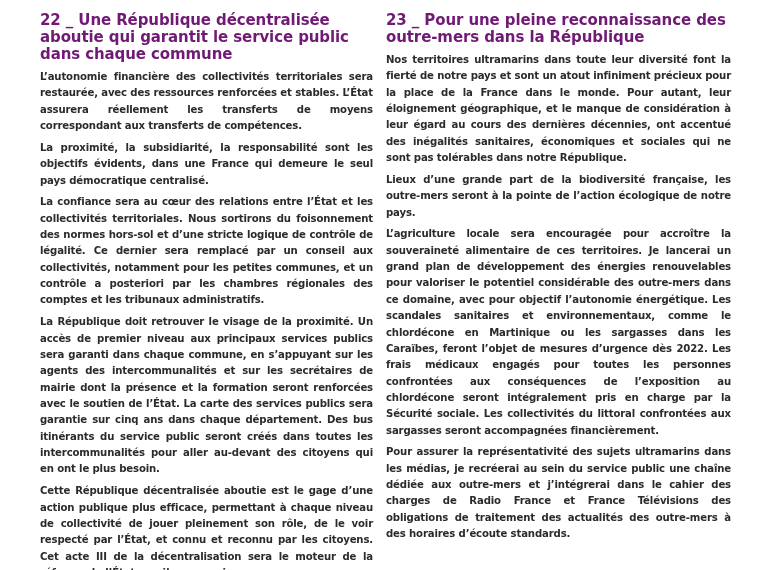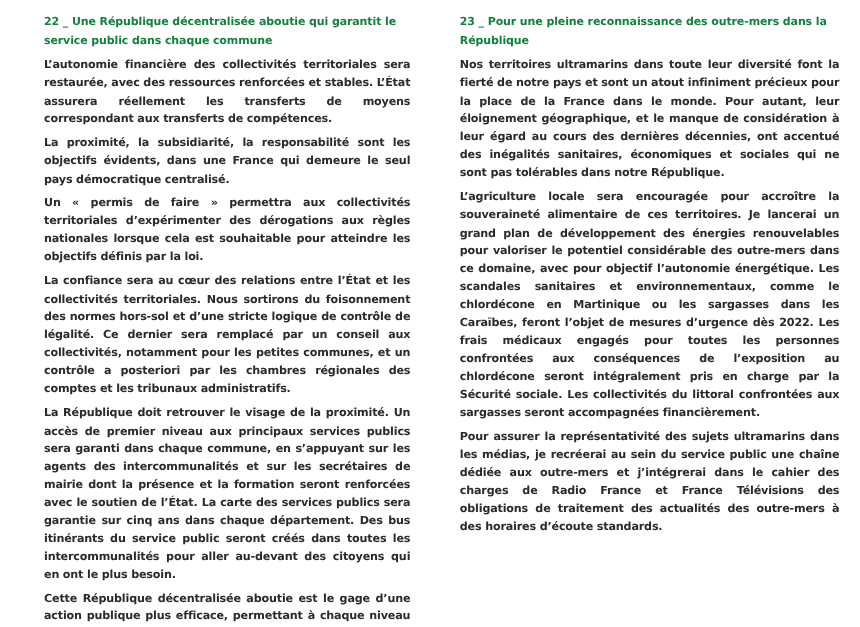--- a/index.html
+++ b/index.html
@@ -17,27 +17,27 @@
     }
     .col {
       position: absolute;
       top: 12px;
     }
     .col-left {
       left: 40px;
       width: 333px;
     }
     .col-right {
-      left: 418px;
+      left: 386px;
       width: 345px;
     }
     h2 {
       margin: 0 0 6px 0;
-      color: #15803d;
-      font-size: 10px;
+      color: #701a75;
+      font-size: 15px;
       line-height: 17px;
       font-weight: bold;
       letter-spacing: -0.1px;
     }
     p {
       margin: 0 0 5.5px 0;
       font-size: 10.15px;
       line-height: 16.35px;
       text-align: justify;
       letter-spacing: -0.15px;
@@ -45,24 +45,24 @@
       font-weight: bold;
     }
   </style>
 </head>
 <body>
 
 <div class="col col-left">
   <h2>22 _ Une République décentralisée aboutie qui garantit le service public dans chaque commune</h2>
   <p>L’autonomie financière des collectivités territoriales sera restau­rée, avec des ressources renforcées et stables. L’État assurera réel­lement les transferts de moyens correspondant aux transferts de compétences.</p>
   <p>La proximité, la subsidiarité, la responsabilité sont les objectifs évidents, dans une France qui demeure le seul pays démocratique centralisé.</p>
-  <p>Un « permis de faire » permettra aux collectivités territoriales d’expérimenter des dérogations aux règles nationales lorsque cela est souhaitable pour atteindre les objectifs définis par la loi.</p>
   <p>La confiance sera au cœur des relations entre l’État et les collec­tivités territoriales. Nous sortirons du foisonnement des normes hors-sol et d’une stricte logique de contrôle de légalité. Ce dernier sera remplacé par un conseil aux collectivités, notamment pour les petites communes, et un contrôle a posteriori par les chambres ré­gionales des comptes et les tribunaux administratifs.</p>
   <p>La République doit retrouver le visage de la proximité. Un accès de premier niveau aux principaux services publics sera garanti dans chaque commune, en s’appuyant sur les agents des intercom­munalités et sur les secrétaires de mairie dont la présence et la formation seront renforcées avec le soutien de l’État. La carte des services publics sera garantie sur cinq ans dans chaque départe­ment. Des bus itinérants du service public seront créés dans toutes les intercommunalités pour aller au-devant des citoyens qui en ont le plus besoin.</p>
   <p>Cette République décentralisée aboutie est le gage d’une action publique plus efficace, permettant à chaque niveau de collectivité de jouer pleinement son rôle, de le voir respecté par l’État, et connu et reconnu par les citoyens. Cet acte III de la décentralisation sera le moteur de la réforme de l’État que j’engagerai.</p>
 </div>
 
 <div class="col col-right">
   <h2>23 _ Pour une pleine reconnaissance des outre-mers dans la République</h2>
   <p>Nos territoires ultramarins dans toute leur diversité font la fierté de notre pays et sont un atout infiniment précieux pour la place de la France dans le monde. Pour autant, leur éloignement géogra­phique, et le manque de considération à leur égard au cours des dernières décennies, ont accentué des inégalités sanitaires, éco­nomiques et sociales qui ne sont pas tolérables dans notre Répu­blique.</p>
+  <p>Lieux d’une grande part de la biodiversité française, les outre-mers seront à la pointe de l’action écologique de notre pays.</p>
   <p>L’agriculture locale sera encouragée pour accroître la souveraine­té alimentaire de ces territoires. Je lancerai un grand plan de dé­veloppement des énergies renouvelables pour valoriser le potentiel considérable des outre-mers dans ce domaine, avec pour objectif l’autonomie énergétique. Les scandales sanitaires et environne­mentaux, comme le chlordécone en Martinique ou les sargasses dans les Caraïbes, feront l’objet de mesures d’urgence dès 2022. Les frais médicaux engagés pour toutes les personnes confrontées aux conséquences de l’exposition au chlordécone seront intégralement pris en charge par la Sécurité sociale. Les collectivités du littoral confrontées aux sargasses seront accompagnées financièrement.</p>
   <p>Pour assurer la représentativité des sujets ultramarins dans les médias, je recréerai au sein du service public une chaîne dédiée aux outre-mers et j’intégrerai dans le cahier des charges de Radio France et France Télévisions des obligations de traitement des ac­tualités des outre-mers à des horaires d’écoute standards.</p>
 </div>
 
 </body></html>

